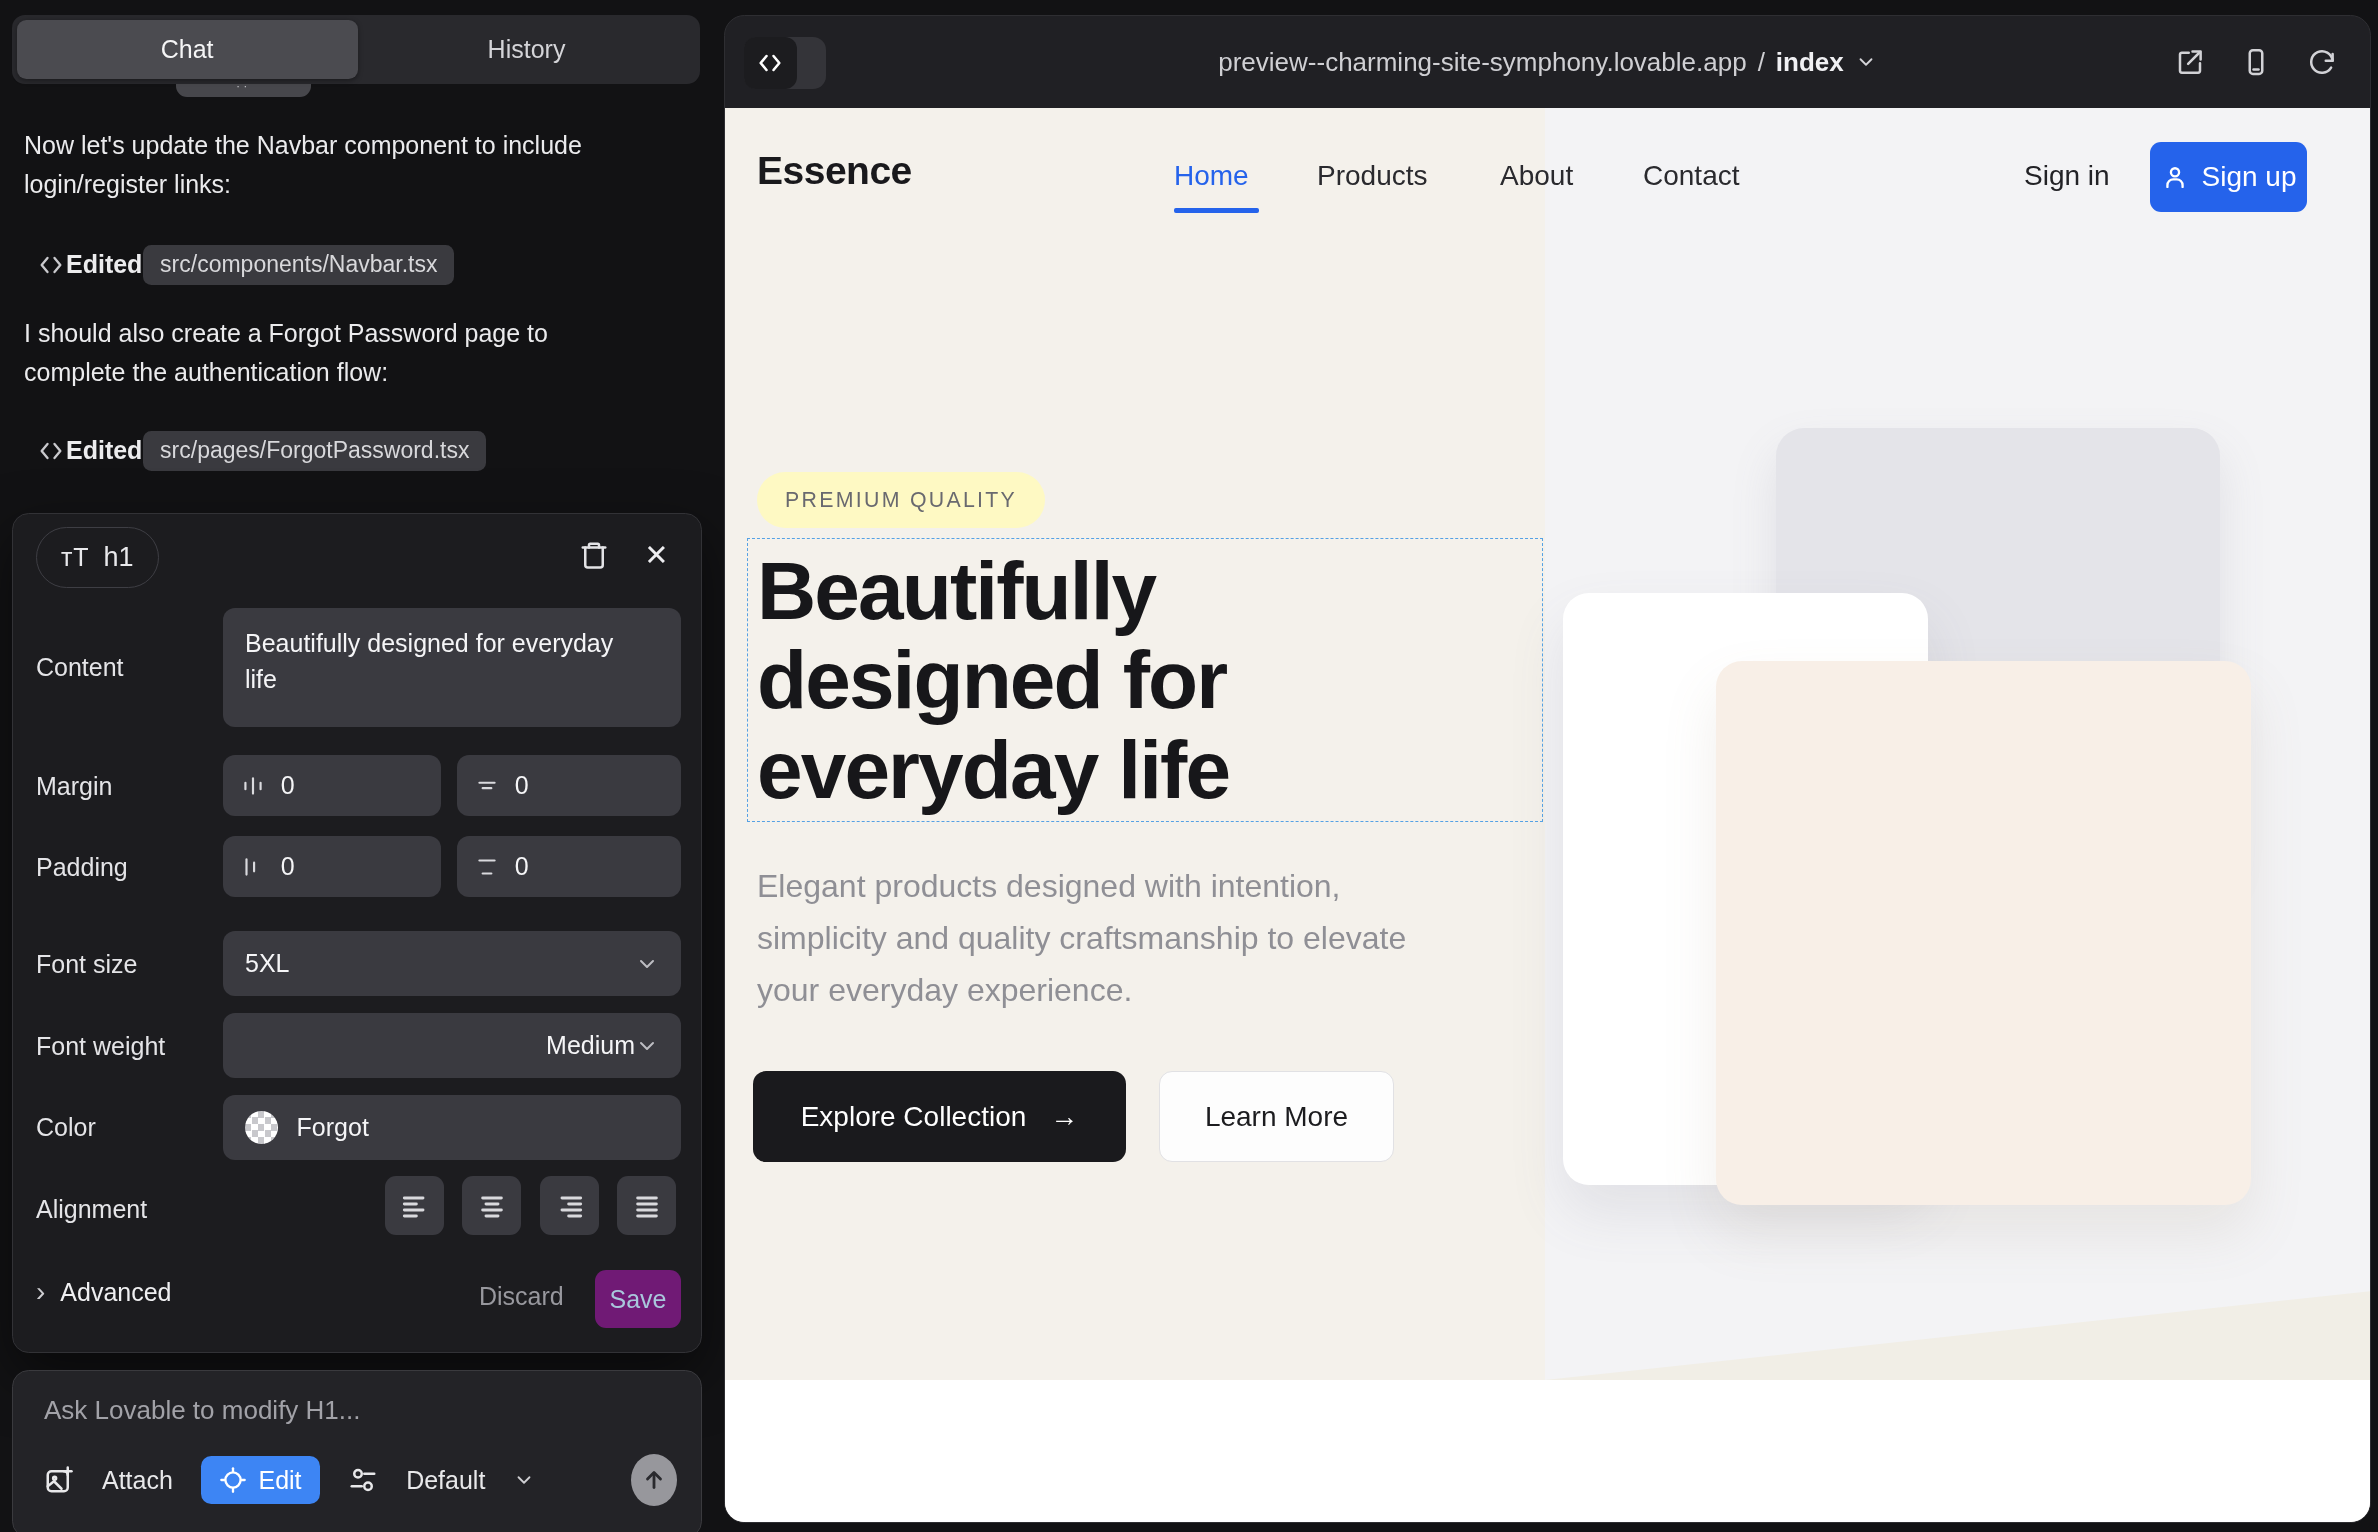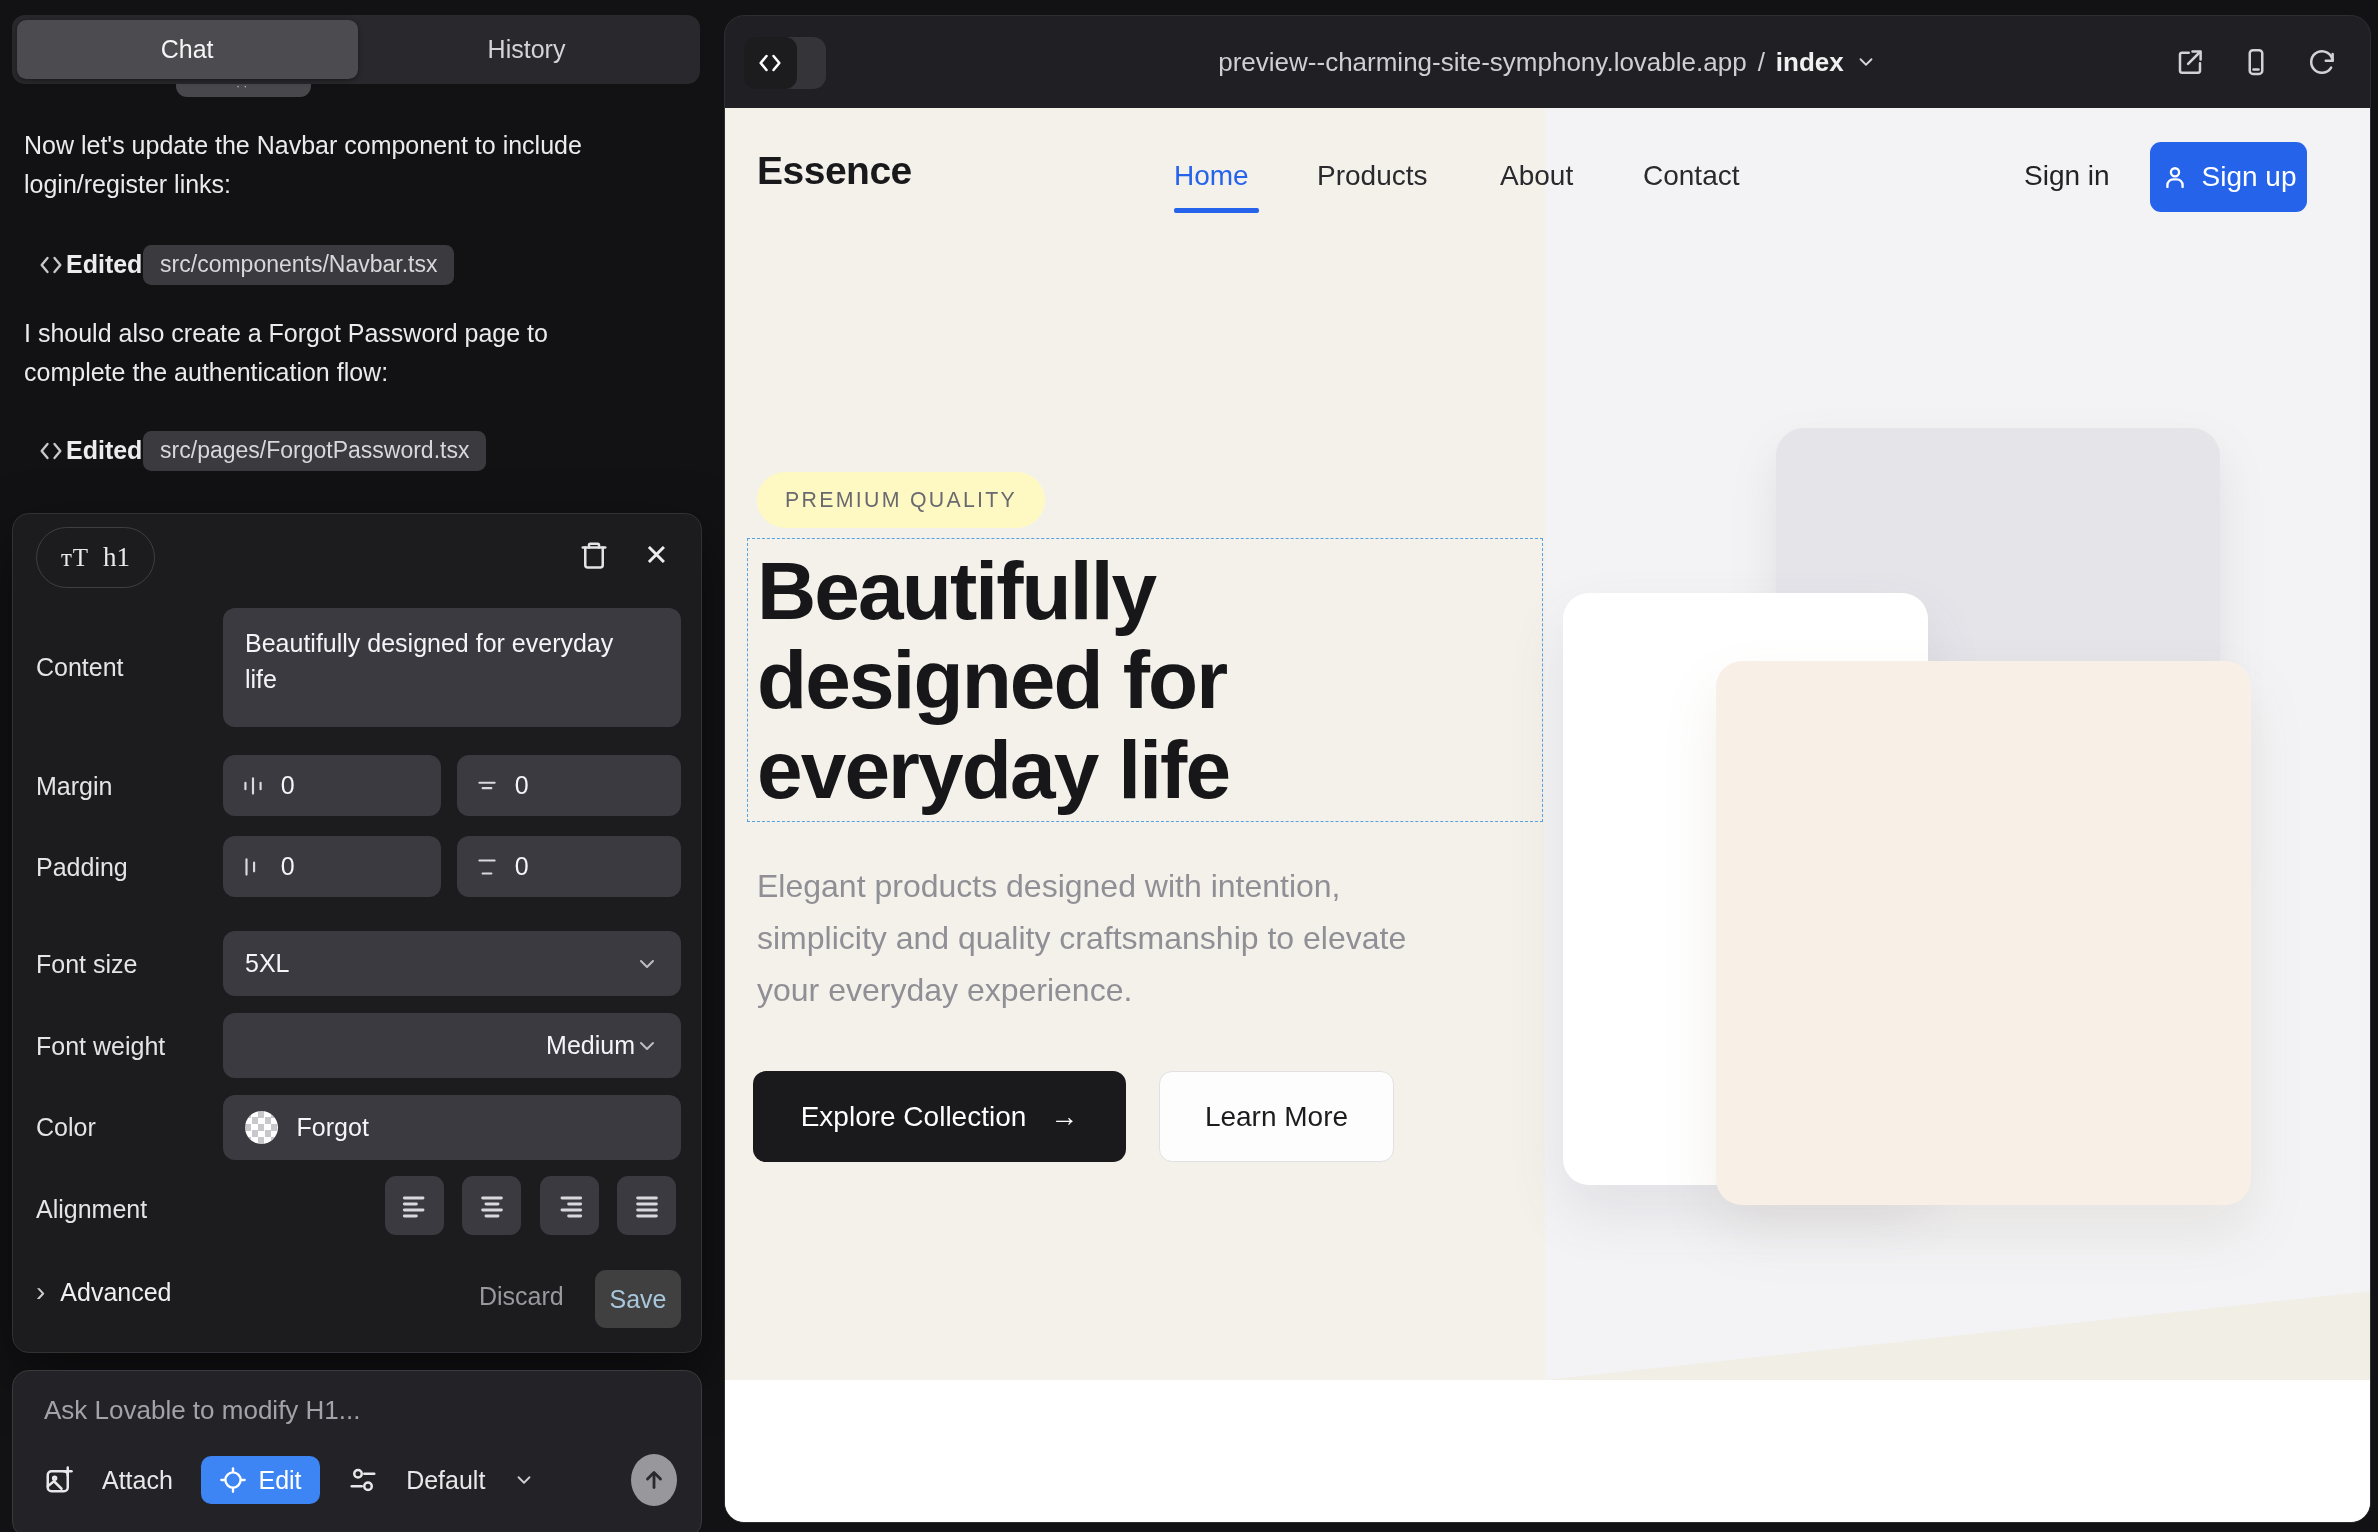--- a/index.html
+++ b/index.html
@@ -22,21 +22,21 @@
   .chat-msg { left:24px; width:575px; font-size:25px; line-height:1.55; color:#ebebed;}
   .msg1 { top:126px; }
   .msg2 { top:314px; }
   .edited-row { left:37px; height:43px; display:flex; align-items:center; gap:1px;}
   .edited-row1 { top:243px; } .edited-row2 { top:429px; }
   .edited-label { font-size:25px; font-weight:700; color:#ececee;}
   .file-chip { background:#3a3a3f; border-radius:8.3px; padding:6.5px 16.7px; font-size:23px; color:#d8d8db; white-space:nowrap;}
 
   
   .editor { left:12px; top:513px; width:690px; height:840px; background:#1c1c1f; border:1.9px solid #323236; border-radius:16.7px; box-shadow:0 22px 56px rgba(0,0,0,.5);}
-  .tag-pill { left:23px; top:13px; height:61px; padding:0 24px; border:1.9px solid #3e3e44; border-radius:32px; display:flex; align-items:center; gap:14px; color:#e9e9ec;font-family:Liberation Serif, serif;}
+  .tag-pill { left:23px; top:13px; height:61px; padding:0 24px; border:1.9px solid #3e3e44; border-radius:32px; display:flex; align-items:center; gap:14px; color:#e9e9ec;}
   .tag-pill .ticon { font-size:25px; letter-spacing:0.9px;}
   .tag-pill .tag { font-size:27px;}
   .panel-icon-btn { width:41px; height:41px; display:flex; align-items:center; justify-content:center; cursor:pointer;}
   .trash-btn { right:87px; top:20.4px;}
   .close-btn { right:24px; top:20.4px; color:#ededf0; font-size:29px;}
   .ed-label { left:23px; font-size:25px; color:#e4e4e7;}
   .field { background:#3a3a40; border-radius:12px; color:#f5f5f7; display:flex; align-items:center;}
   .content-field { left:210px; top:94px; width:458px; height:119px; padding:16.7px 22px; font-size:25px; line-height:1.45; align-items:flex-start;}
   .content-field span{ display:block; max-width:371px;}
   .num-field { width:218px; height:61px; padding:0 16.7px; gap:15px; font-size:25px;}
@@ -44,21 +44,21 @@
   .row-margin { top:241px; } .row-padding { top:322px; }
   .select-field { left:210px; width:458px; height:65px; padding:0 22px; font-size:25px; justify-content:space-between;}
   .row-fontsize { top:417px; } .row-fontweight{ top:499px;justify-content:flex-end; } .row-color{ top:581px; }
   .swatch { width:33px; height:33px; border-radius:50%; margin-right:18.6px; background:
     repeating-conic-gradient(#ffffff 0 25%, #c8c8cc 0 50%); background-size:13px 13px; }
   .align-btn { top:662px; width:59px; height:59px; background:#3a3a40; border-radius:11px; display:flex; align-items:center; justify-content:center; cursor:pointer;}
   .ab1{left:372px;} .ab2{left:449px;} .ab3{left:527px;} .ab4{left:604px;}
   .adv-row { left:23px; top:762px; display:flex; align-items:center; gap:15px; color:#f0f0f2; font-size:25px;}
   .adv-chev { font-size:28px; color:#cdcdd1;}
   .discard { left:466px; top:768px; font-size:25px; color:#98989e; cursor:pointer;}
-  .save-btn { left:582px; top:756px; width:86px; height:58px; background:#404040; border-radius:11px; color:#a9c7dc; font-size:25px; display:flex; align-items:center; justify-content:center; cursor:pointer;}
+  .save-btn { left:582px; top:756px; width:86px; height:58px; background:#701a75; border-radius:11px; color:#a9c7dc; font-size:25px; display:flex; align-items:center; justify-content:center; cursor:pointer;}
 
   
   .prompt { left:12px; top:1370px; width:690px; height:168px; background:#232327; border:1.9px solid #3a3a3e; border-radius:16.7px;}
   .prompt-ph { left:31px; top:24px; font-size:26px; color:#a2a2a8;}
   .prompt-row { left:31px; top:85px; height:48px; display:flex; align-items:center; gap:28px;}
   .p-item { display:flex; align-items:center; gap:28px; color:#e8e8ea; font-size:25px; cursor:pointer;}
   .edit-pill { background:#3d85f4; border-radius:10.2px; height:48px; padding:0 18.6px; display:flex; align-items:center; gap:11px; color:#fff; font-size:25px; cursor:pointer;}
   .send-btn { right:24px; top:83px; width:46px; height:52px; background:#97979c; border-radius:50%; display:flex; align-items:center; justify-content:center; cursor:pointer;}
 
   

